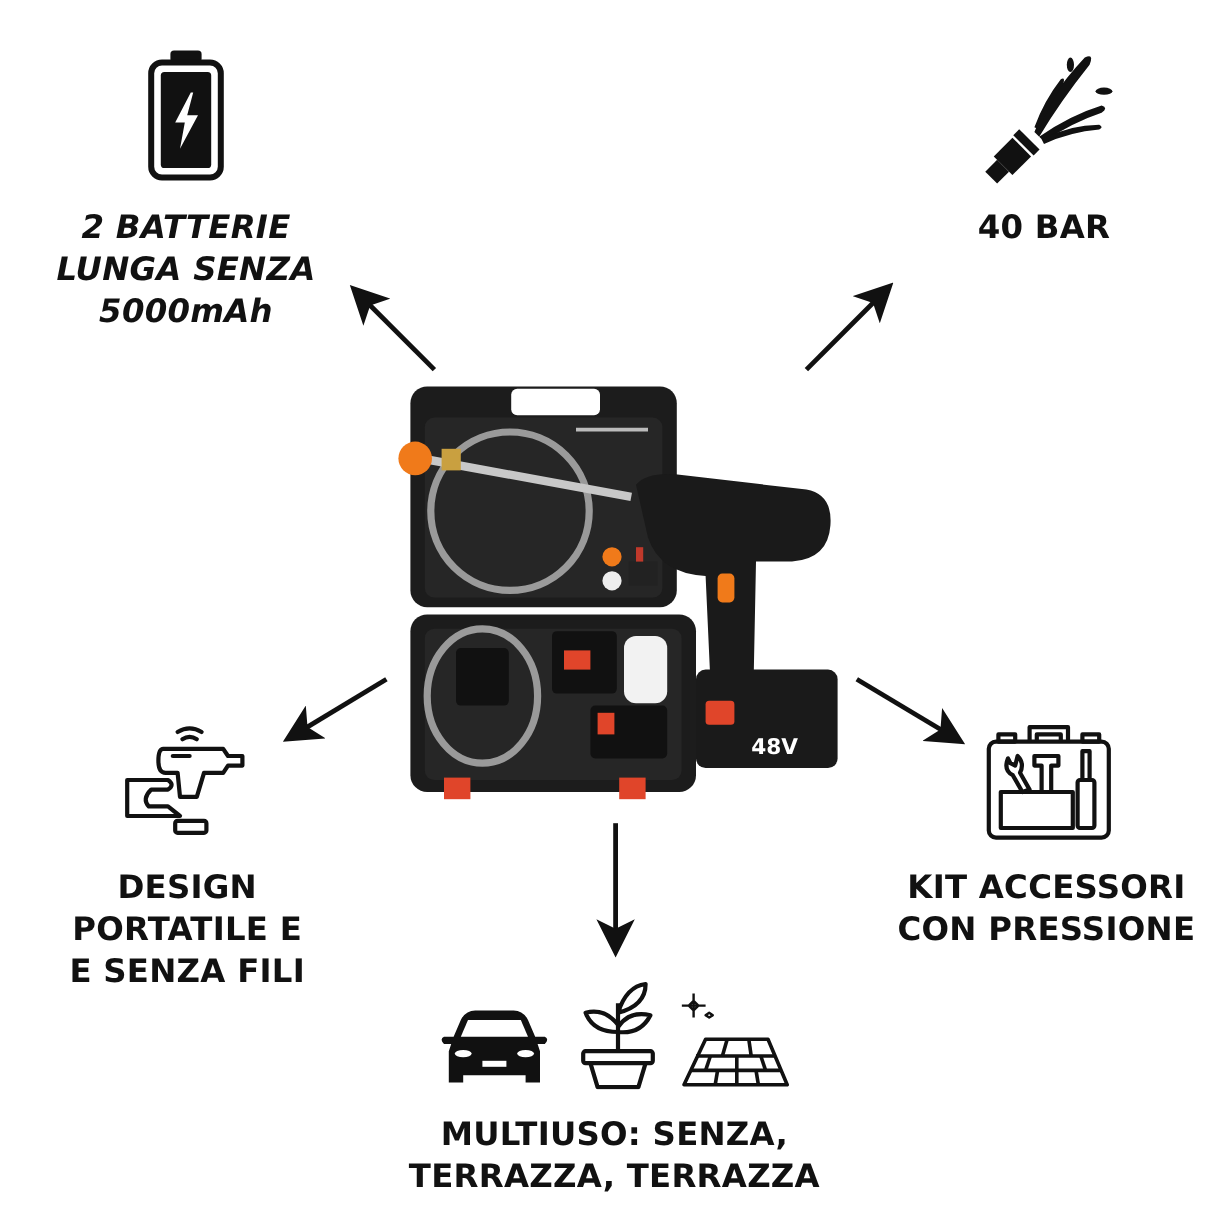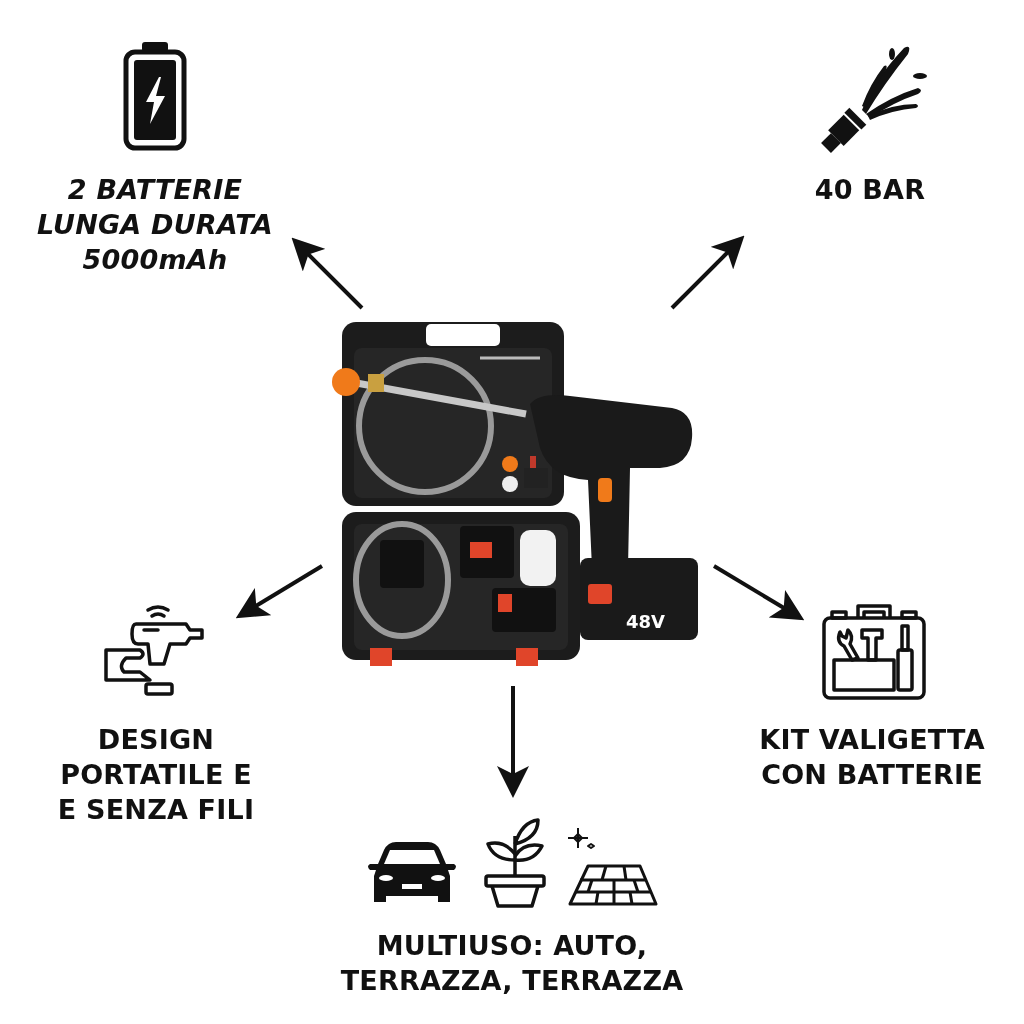--- a/index.html
+++ b/index.html
@@ -17,21 +17,21 @@
 <div class="abs" style="left:122px;left:122px;top:40px;">
   <svg width="66" height="112" viewBox="0 0 66 112">
     <rect x="20" y="2" width="26" height="10" rx="3" fill="#111"></rect>
     <rect x="4" y="12" width="58" height="96" rx="9" fill="none" stroke="#111" stroke-width="5"></rect>
     <rect x="12" y="20" width="42" height="80" rx="3" fill="#111"></rect>
     <path d="M37 37 L24 62 L32 62 L28 84 L43 56 L34 56 L39 37 Z" fill="#fff"></path>
   </svg>
 </div>
 <div class="label" style="left:20px;width:270px;top:172px;font-style:italic;">
   <div>2 BATTERIE</div>
-  <div>LUNGA DURATA</div>
+  <div>LUNGA SENZA</div>
   <div>5000mAh</div>
 </div>
 
 <div class="abs" style="left:812px;top:40px;">
   <svg width="120" height="115" viewBox="0 0 120 115">
     <g transform="translate(14,108) rotate(-45)">
       <rect x="0" y="-7" width="14" height="14" fill="#111"></rect>
       <rect x="14" y="-11" width="22" height="22" fill="#111"></rect>
       <rect x="38" y="-12" width="7" height="24" fill="#111"></rect>
     </g>
@@ -127,22 +127,22 @@
     <rect x="12" y="12" width="14" height="6"></rect>
     <rect x="82" y="12" width="14" height="6"></rect>
     <rect x="14" y="60" width="60" height="30"></rect>
     <path d="M20 32 Q16 42 24 46 L32 60 L38 58 L30 44 Q34 36 28 30 L26 38 L22 36 Z"></path>
     <path d="M42 30 L62 30 L62 38 L56 38 L56 60 L48 60 L48 38 L42 38 Z"></path>
     <rect x="82" y="26" width="6" height="24"></rect>
     <rect x="78" y="50" width="14" height="40" rx="2"></rect>
   </svg>
 </div>
 <div class="label" style="left:730px;width:284px;top:722px;">
-  <div>KIT VALIGETTA</div>
-  <div>CON BATTERIE</div>
+  <div>KIT ACCESSORI</div>
+  <div>CON PRESSIONE</div>
 </div>
 
 <div class="abs" style="left:366px;top:840px;">
   <svg width="92" height="68" viewBox="0 0 92 68">
     <path d="M18 10 Q22 2 30 2 L62 2 Q70 2 74 10 L80 24 L88 24 Q92 26 88 30 L82 30 L84 36 L84 62 L72 62 L72 56 L20 56 L20 62 L8 62 L8 36 L10 30 L4 30 Q0 26 4 24 L12 24 Z" fill="#111"></path>
     <path d="M24 10 L68 10 L74 24 L18 24 Z" fill="#fff"></path>
     <ellipse cx="20" cy="38" rx="7" ry="3" fill="#fff"></ellipse>
     <ellipse cx="72" cy="38" rx="7" ry="3" fill="#fff"></ellipse>
     <rect x="36" y="44" width="20" height="5" fill="#fff"></rect>
   </svg>
@@ -167,15 +167,15 @@
     <line x1="38" y1="42" x2="34" y2="56"></line>
     <line x1="56" y1="42" x2="58" y2="56"></line>
     <line x1="24" y1="56" x2="20" y2="68"></line>
     <line x1="46" y1="56" x2="46" y2="80"></line>
     <line x1="66" y1="56" x2="70" y2="68"></line>
     <line x1="30" y1="68" x2="28" y2="80"></line>
     <line x1="62" y1="68" x2="64" y2="80"></line>
   </svg>
 </div>
 <div class="label" style="left:312px;width:400px;top:928px;">
-  <div>MULTIUSO: AUTO,</div>
+  <div>MULTIUSO: SENZA,</div>
   <div>TERRAZZA, TERRAZZA</div>
 </div>
 
 </body></html>

